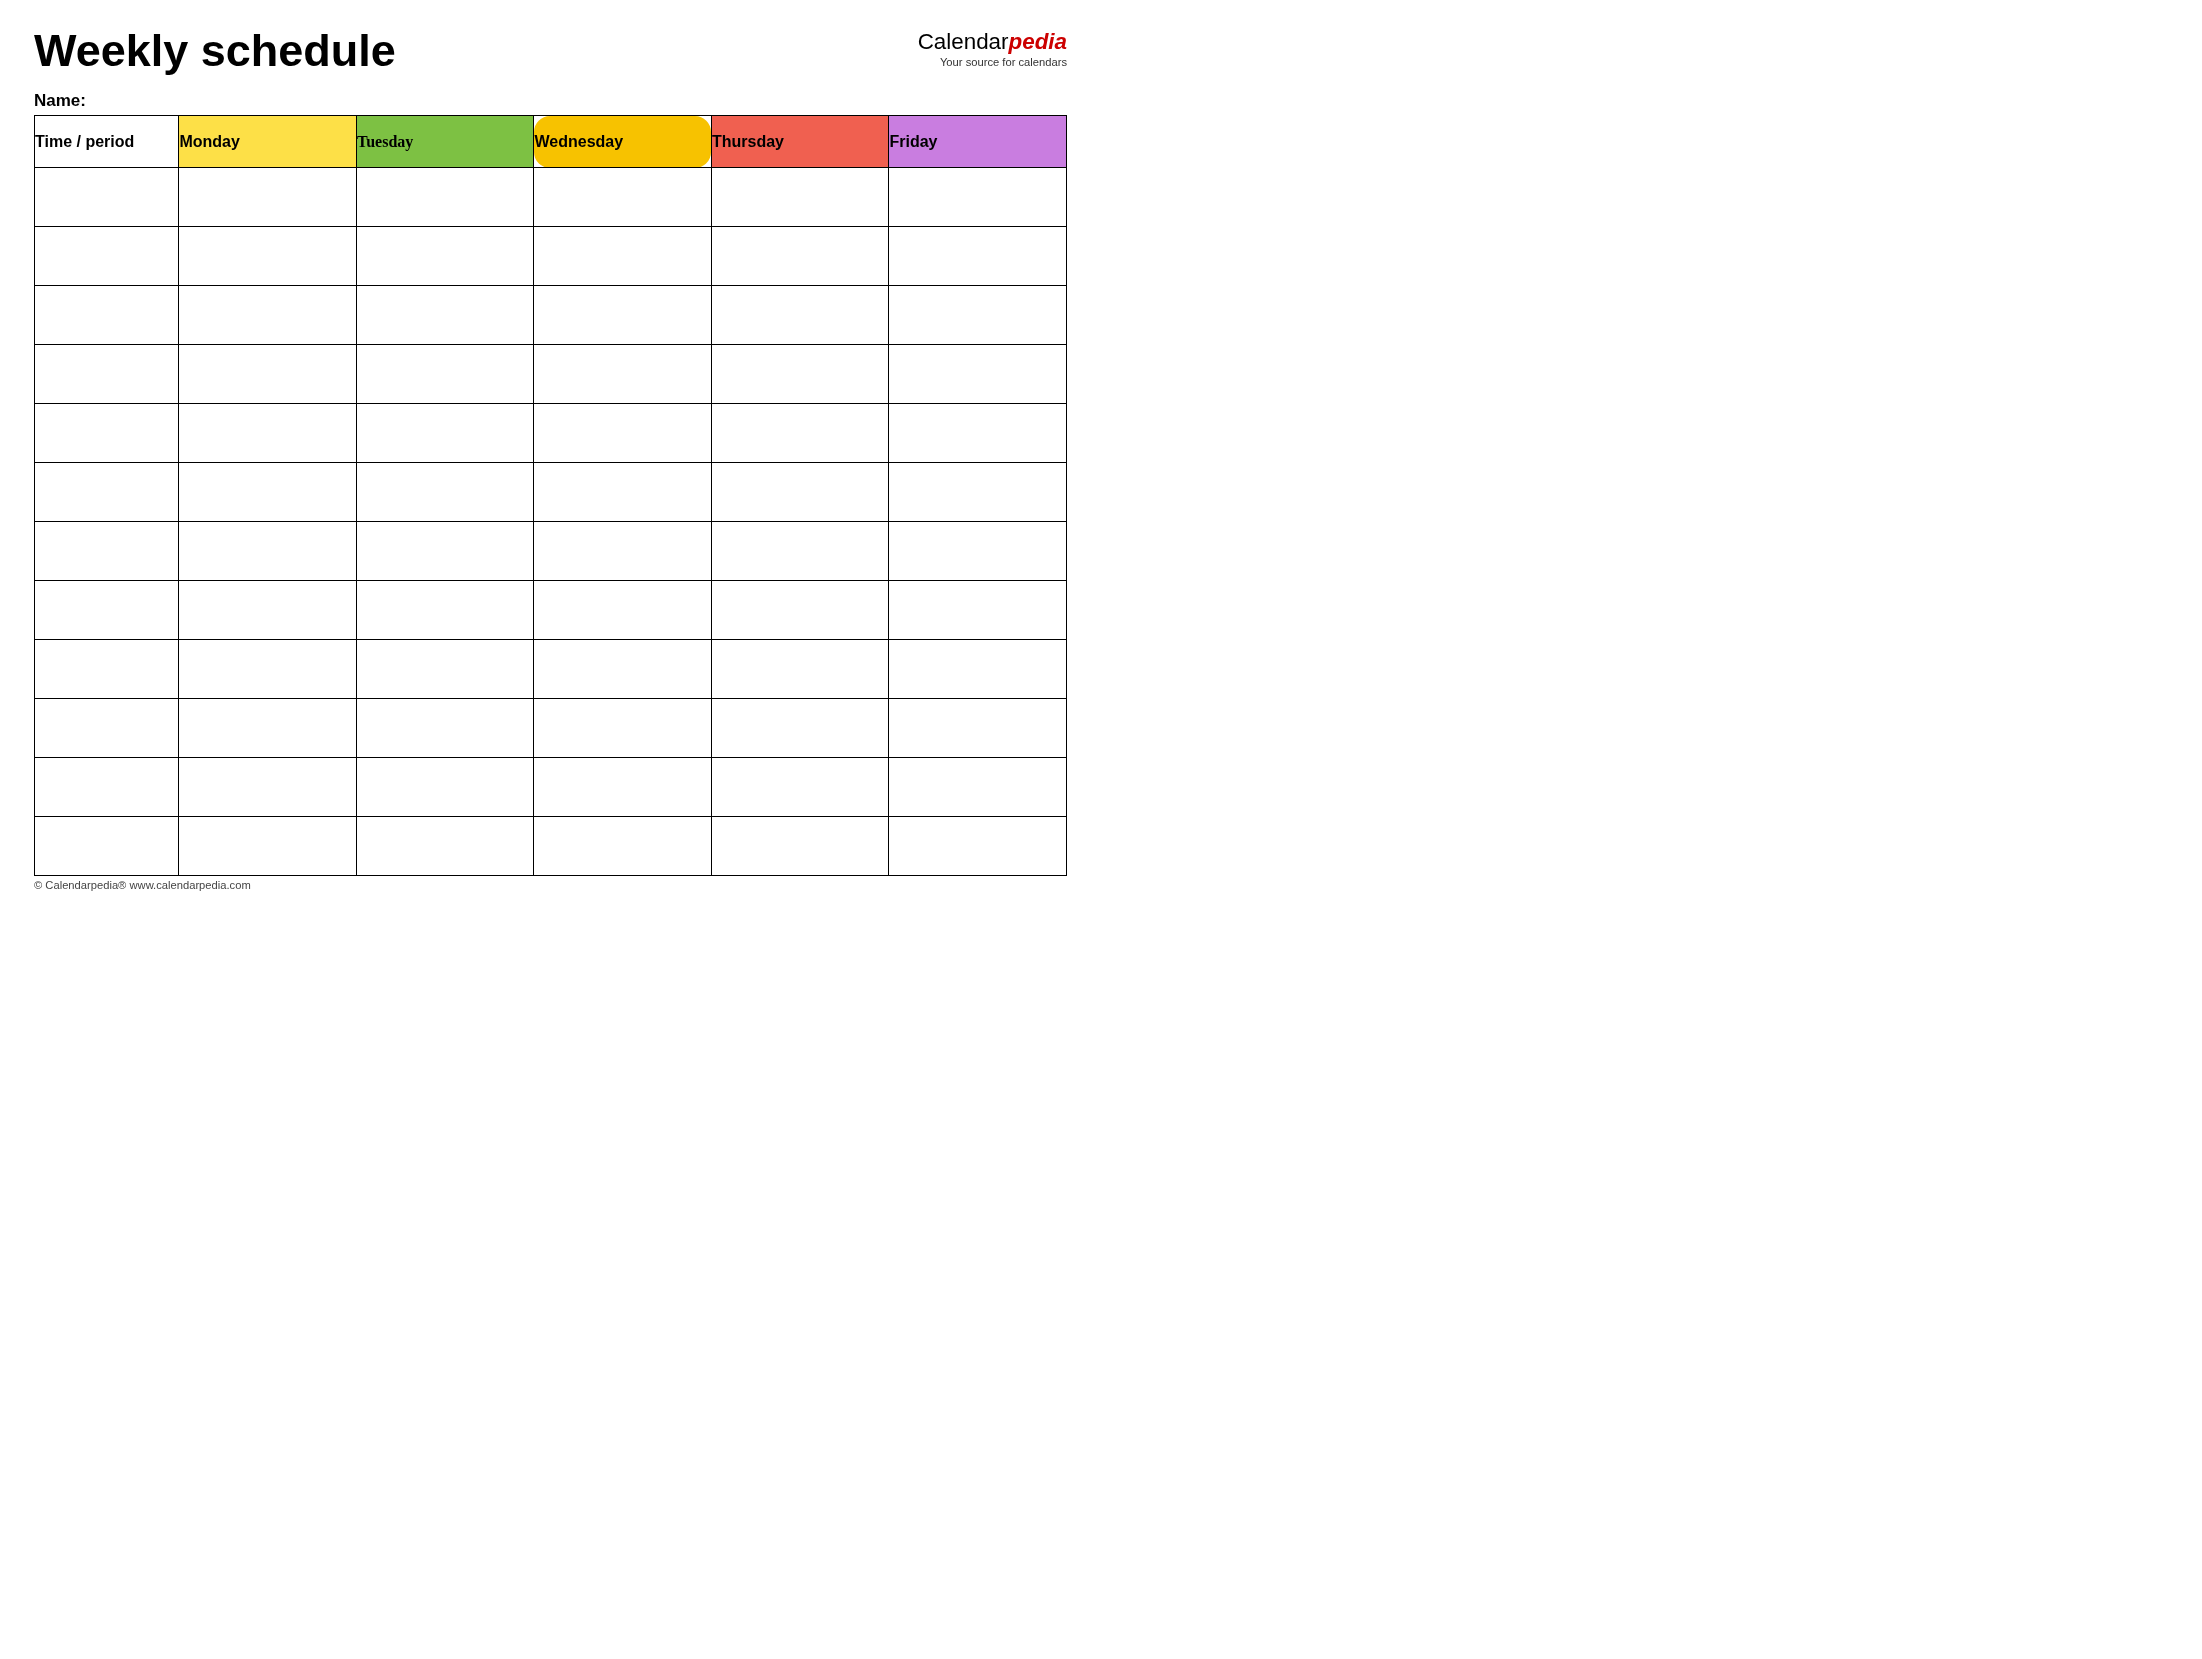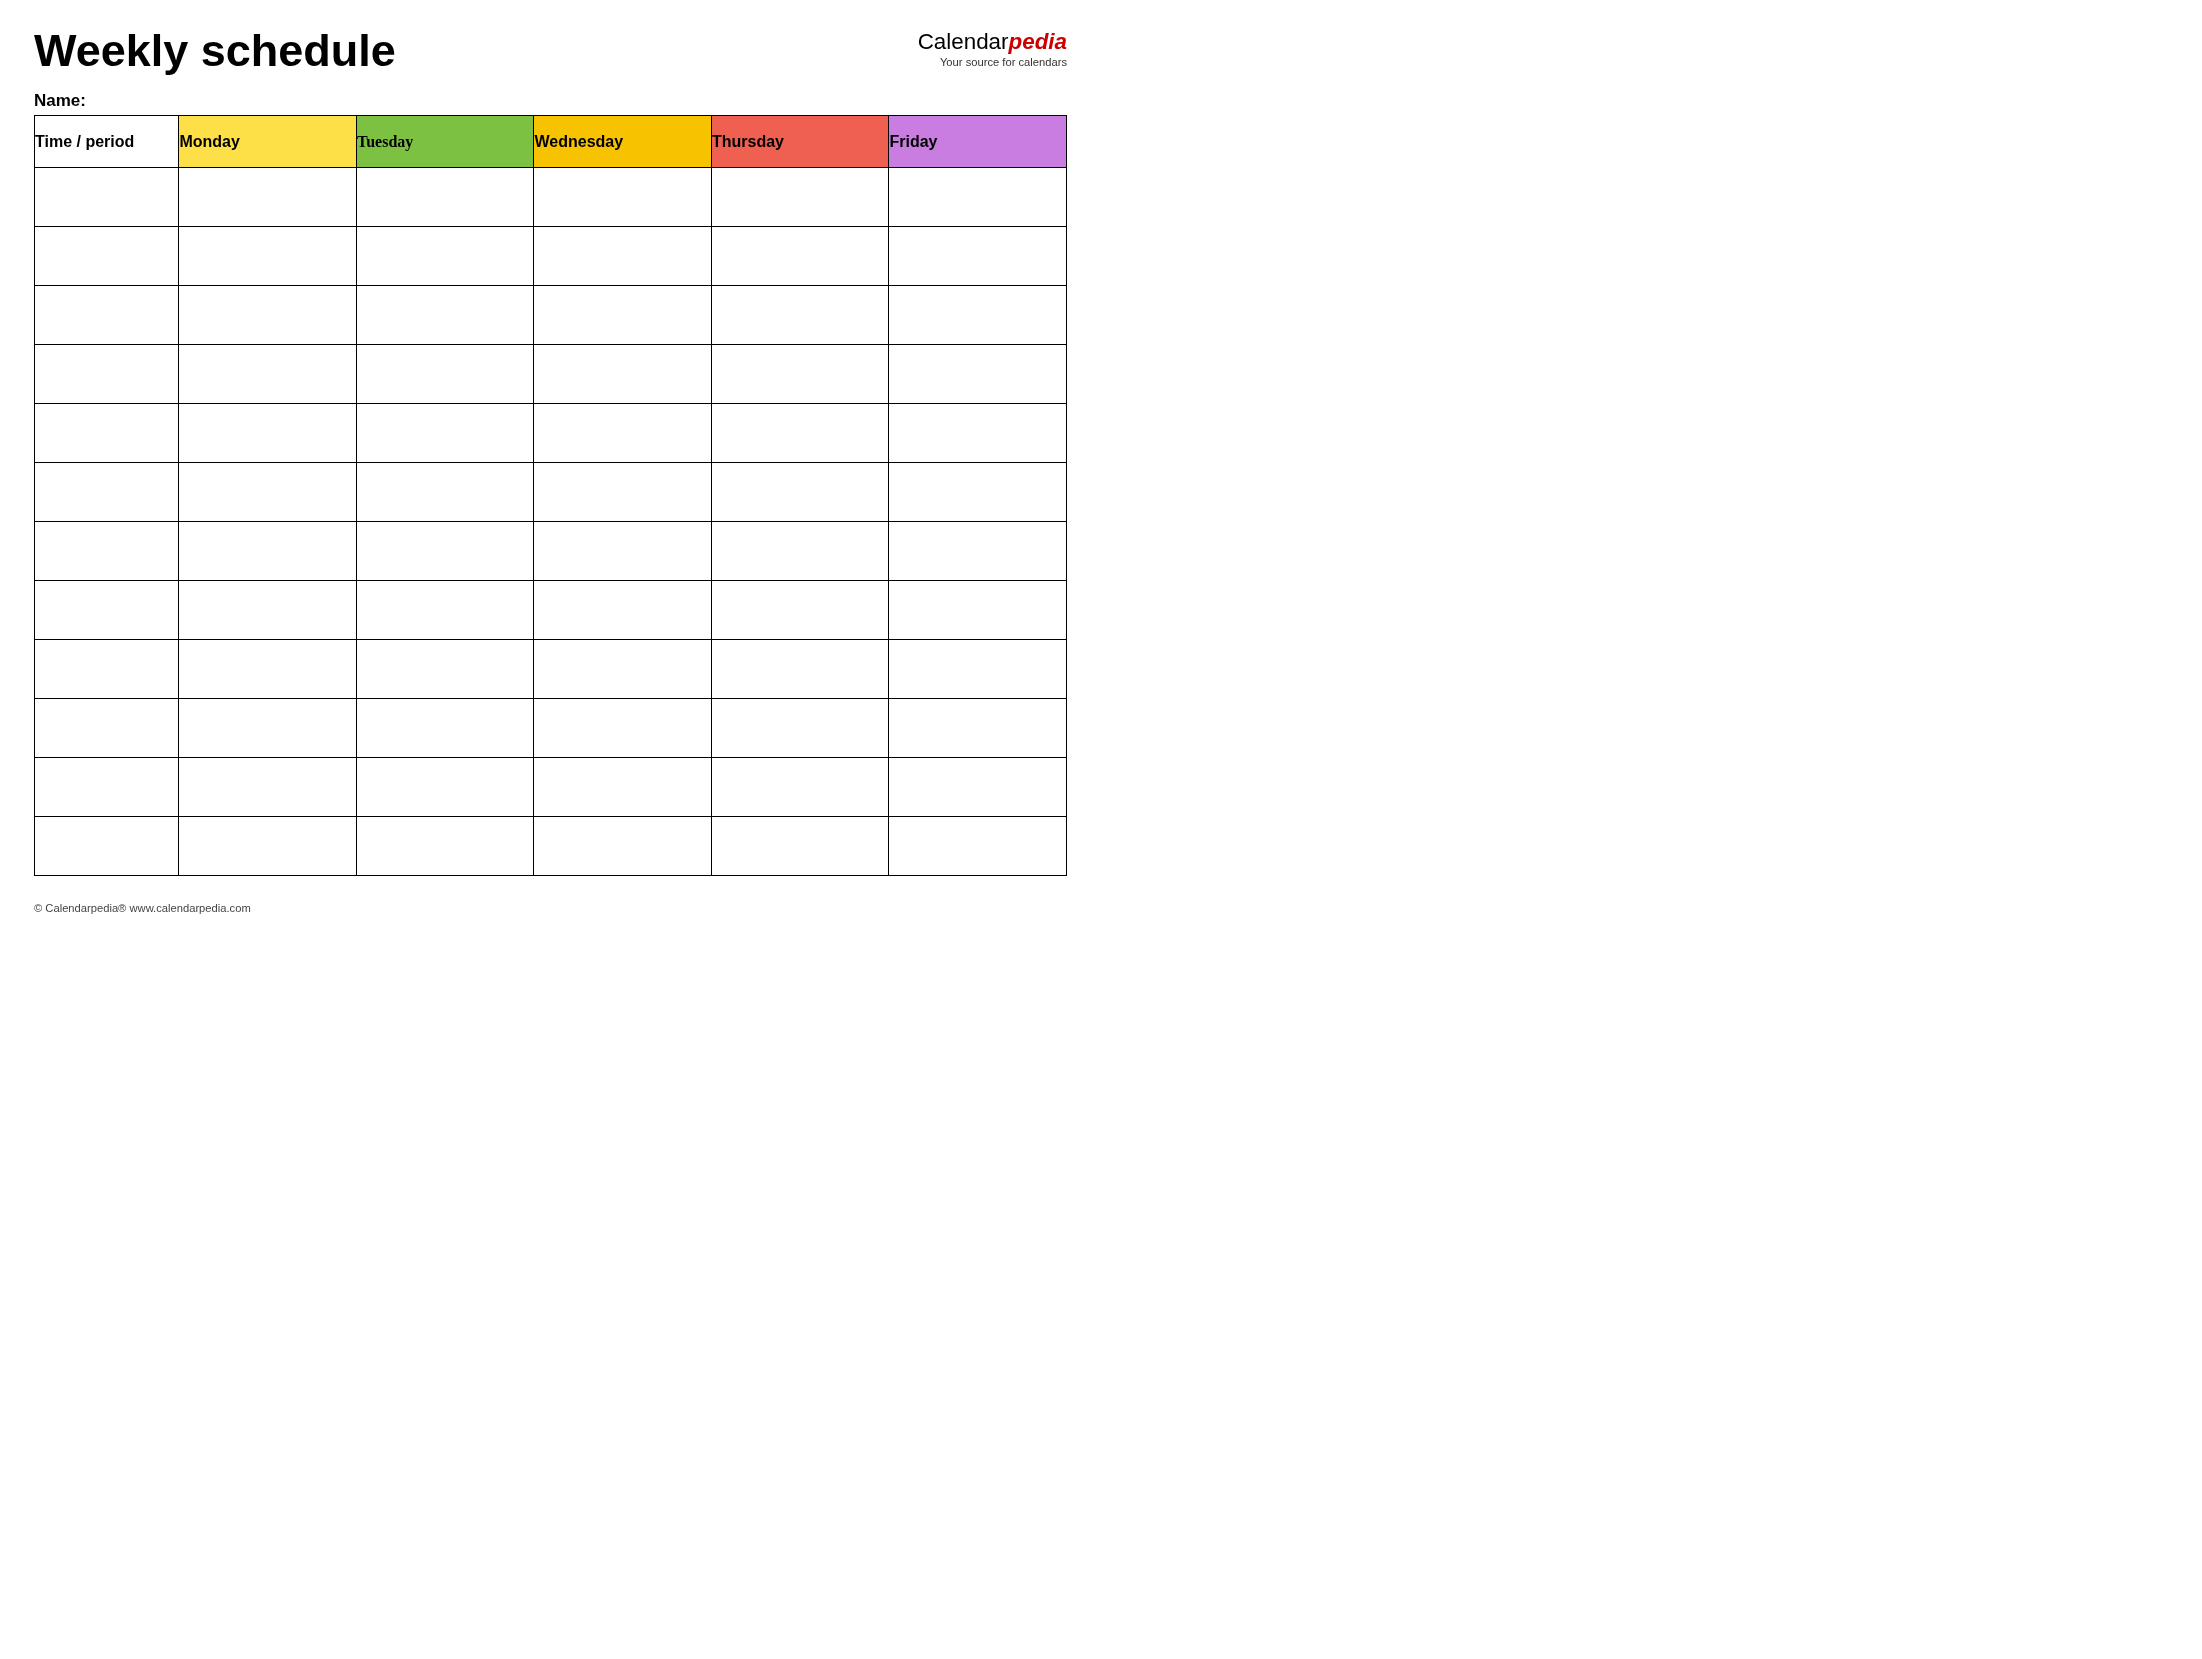--- a/index.html
+++ b/index.html
@@ -106,36 +106,37 @@
       background: #7dc143;
       color: #000;
       width: 17.2%;
       font-family: Liberation Serif, serif;
     }
 
     .col-wednesday {
       background: #f7c200;
       color: #000;
       width: 17.2%;
+      border-radius: 16px;
     }
 
     .col-thursday {
       background: #f06050;
       color: #000;
       width: 17.2%;
     }
 
     .col-friday {
       background: #c97de0;
       color: #000;
       width: 17.2%;
     }
 
     .footer {
-      margin-top: 26px;
+      margin-top: 3px;
       font-size: 11.2px;
       color: #444;
     }
   </style>
 </head>
 <body>
 
 <div class="header-section">
   <h1 class="page-title">Weekly schedule</h1>
   <div class="logo-container">

